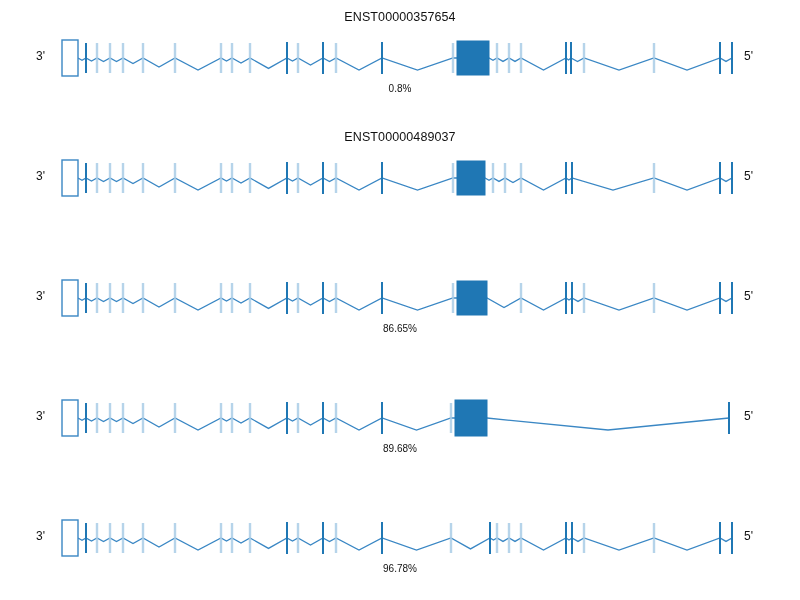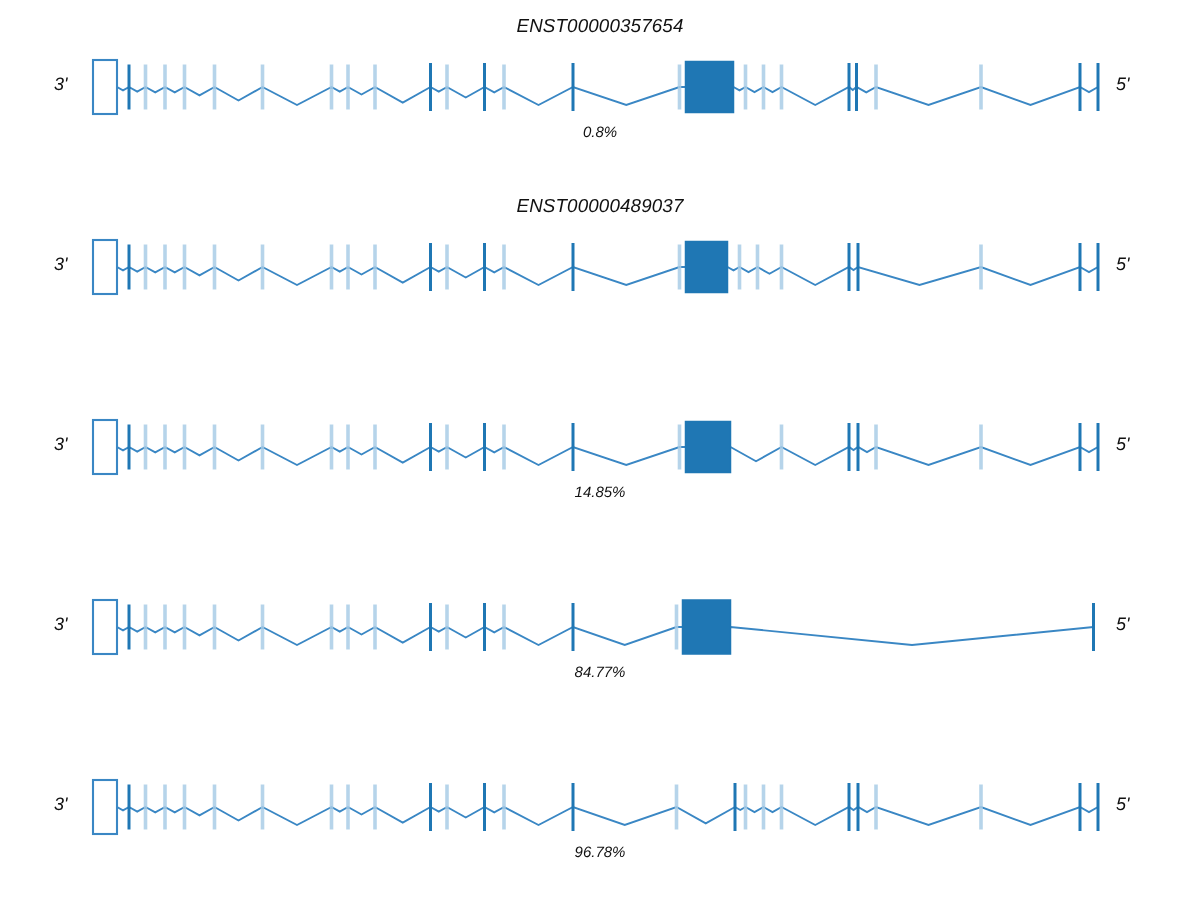--- a/index.html
+++ b/index.html
@@ -17,21 +17,20 @@
   }
   #figure {
     position: relative;
     width: 800px;
     height: 600px;
   }
   .transcript-panel {
     position: relative;
     width: 680px;
     height: 120px;
-    font-style: italic;
   }
   .transcript-title {
     position: absolute;
     top: 10px;
     left: 0;
     width: 800px;
     text-align: center;
     font-size: 12.5px;
     font-family: "Liberation Sans", sans-serif;
     color: #111111;
@@ -157,21 +156,21 @@
         <line x1="453" x2="453" y1="15" y2="45" stroke="#a9cde6" stroke-width="2.4" stroke-opacity="0.85"></line>
         <line x1="521" x2="521" y1="15" y2="45" stroke="#a9cde6" stroke-width="2.4" stroke-opacity="0.85"></line>
         <line x1="566" x2="566" y1="14" y2="46" stroke="#1f77b4" stroke-width="2" stroke-opacity="1"></line>
         <line x1="572" x2="572" y1="14" y2="46" stroke="#1f77b4" stroke-width="2" stroke-opacity="1"></line>
         <line x1="584" x2="584" y1="15" y2="45" stroke="#a9cde6" stroke-width="2.4" stroke-opacity="0.85"></line>
         <line x1="654" x2="654" y1="15" y2="45" stroke="#a9cde6" stroke-width="2.4" stroke-opacity="0.85"></line>
         <line x1="720" x2="720" y1="14" y2="46" stroke="#1f77b4" stroke-width="2" stroke-opacity="1"></line>
         <line x1="732" x2="732" y1="14" y2="46" stroke="#1f77b4" stroke-width="2" stroke-opacity="1"></line>
         <rect x="457" y="13" width="30" height="34" fill="#1f77b4" stroke="#1f77b4" stroke-width="1"></rect>
       </svg>
-      <div class="transcript-percent">14.85%</div>
+      <div class="transcript-percent">86.65%</div>
     </div>
     <div class="transcript-panel">
       <div class="end-label three-prime">3'</div>
       <div class="end-label five-prime">5'</div>
       <svg width="800" height="60" viewBox="0 0 800 60" class="track-svg">
         <polyline points="78.0,30.0 82.0,32.2 86.0,30.0 91.5,33.1 97.0,30.0 103.5,33.6 110.0,30.0 116.5,33.6 123.0,30.0 133.0,35.6 143.0,30.0 159.0,39.0 175.0,30.0 198.0,42.0 221.0,30.0 226.5,33.1 232.0,30.0 241.0,35.0 250.0,30.0 268.5,40.4 287.0,30.0 292.5,33.1 298.0,30.0 310.5,37.0 323.0,30.0 329.5,33.6 336.0,30.0 359.0,42.0 382.0,30.0 416.5,42.0 451.0,30.0 455.0,30.0 471.0,39.0 487.0,30.0 608.0,42.0 729.0,30.0" fill="none" stroke="#3a87c4" stroke-width="1.3"></polyline>
         <rect x="62" y="12" width="16" height="36" fill="#ffffff" stroke="#3a87c4" stroke-width="1.4"></rect>
         <line x1="86" x2="86" y1="15" y2="45" stroke="#1f77b4" stroke-width="2" stroke-opacity="1"></line>
         <line x1="97" x2="97" y1="15" y2="45" stroke="#a9cde6" stroke-width="2.4" stroke-opacity="0.85"></line>
         <line x1="110" x2="110" y1="15" y2="45" stroke="#a9cde6" stroke-width="2.4" stroke-opacity="0.85"></line>
@@ -183,21 +182,21 @@
         <line x1="250" x2="250" y1="15" y2="45" stroke="#a9cde6" stroke-width="2.4" stroke-opacity="0.85"></line>
         <line x1="287" x2="287" y1="14" y2="46" stroke="#1f77b4" stroke-width="2" stroke-opacity="1"></line>
         <line x1="298" x2="298" y1="15" y2="45" stroke="#a9cde6" stroke-width="2.4" stroke-opacity="0.85"></line>
         <line x1="323" x2="323" y1="14" y2="46" stroke="#1f77b4" stroke-width="2" stroke-opacity="1"></line>
         <line x1="336" x2="336" y1="15" y2="45" stroke="#a9cde6" stroke-width="2.4" stroke-opacity="0.85"></line>
         <line x1="382" x2="382" y1="14" y2="46" stroke="#1f77b4" stroke-width="2" stroke-opacity="1"></line>
         <line x1="451" x2="451" y1="15" y2="45" stroke="#a9cde6" stroke-width="2.4" stroke-opacity="0.85"></line>
         <line x1="729" x2="729" y1="14" y2="46" stroke="#1f77b4" stroke-width="2" stroke-opacity="1"></line>
         <rect x="455" y="12" width="32" height="36" fill="#1f77b4" stroke="#1f77b4" stroke-width="1"></rect>
       </svg>
-      <div class="transcript-percent">84.77%</div>
+      <div class="transcript-percent">89.68%</div>
     </div>
     <div class="transcript-panel">
       <div class="end-label three-prime">3'</div>
       <div class="end-label five-prime">5'</div>
       <svg width="800" height="60" viewBox="0 0 800 60" class="track-svg">
         <polyline points="78.0,30.0 82.0,32.2 86.0,30.0 91.5,33.1 97.0,30.0 103.5,33.6 110.0,30.0 116.5,33.6 123.0,30.0 133.0,35.6 143.0,30.0 159.0,39.0 175.0,30.0 198.0,42.0 221.0,30.0 226.5,33.1 232.0,30.0 241.0,35.0 250.0,30.0 268.5,40.4 287.0,30.0 292.5,33.1 298.0,30.0 310.5,37.0 323.0,30.0 329.5,33.6 336.0,30.0 359.0,42.0 382.0,30.0 416.5,42.0 451.0,30.0 470.5,40.9 490.0,30.0 493.5,32.0 497.0,30.0 503.0,33.4 509.0,30.0 515.0,33.4 521.0,30.0 543.5,42.0 566.0,30.0 569.0,32.0 572.0,30.0 578.0,33.4 584.0,30.0 619.0,42.0 654.0,30.0 687.0,42.0 720.0,30.0 726.0,33.4 732.0,30.0" fill="none" stroke="#3a87c4" stroke-width="1.3"></polyline>
         <rect x="62" y="12" width="16" height="36" fill="#ffffff" stroke="#3a87c4" stroke-width="1.4"></rect>
         <line x1="86" x2="86" y1="15" y2="45" stroke="#1f77b4" stroke-width="2" stroke-opacity="1"></line>
         <line x1="97" x2="97" y1="15" y2="45" stroke="#a9cde6" stroke-width="2.4" stroke-opacity="0.85"></line>
         <line x1="110" x2="110" y1="15" y2="45" stroke="#a9cde6" stroke-width="2.4" stroke-opacity="0.85"></line>

